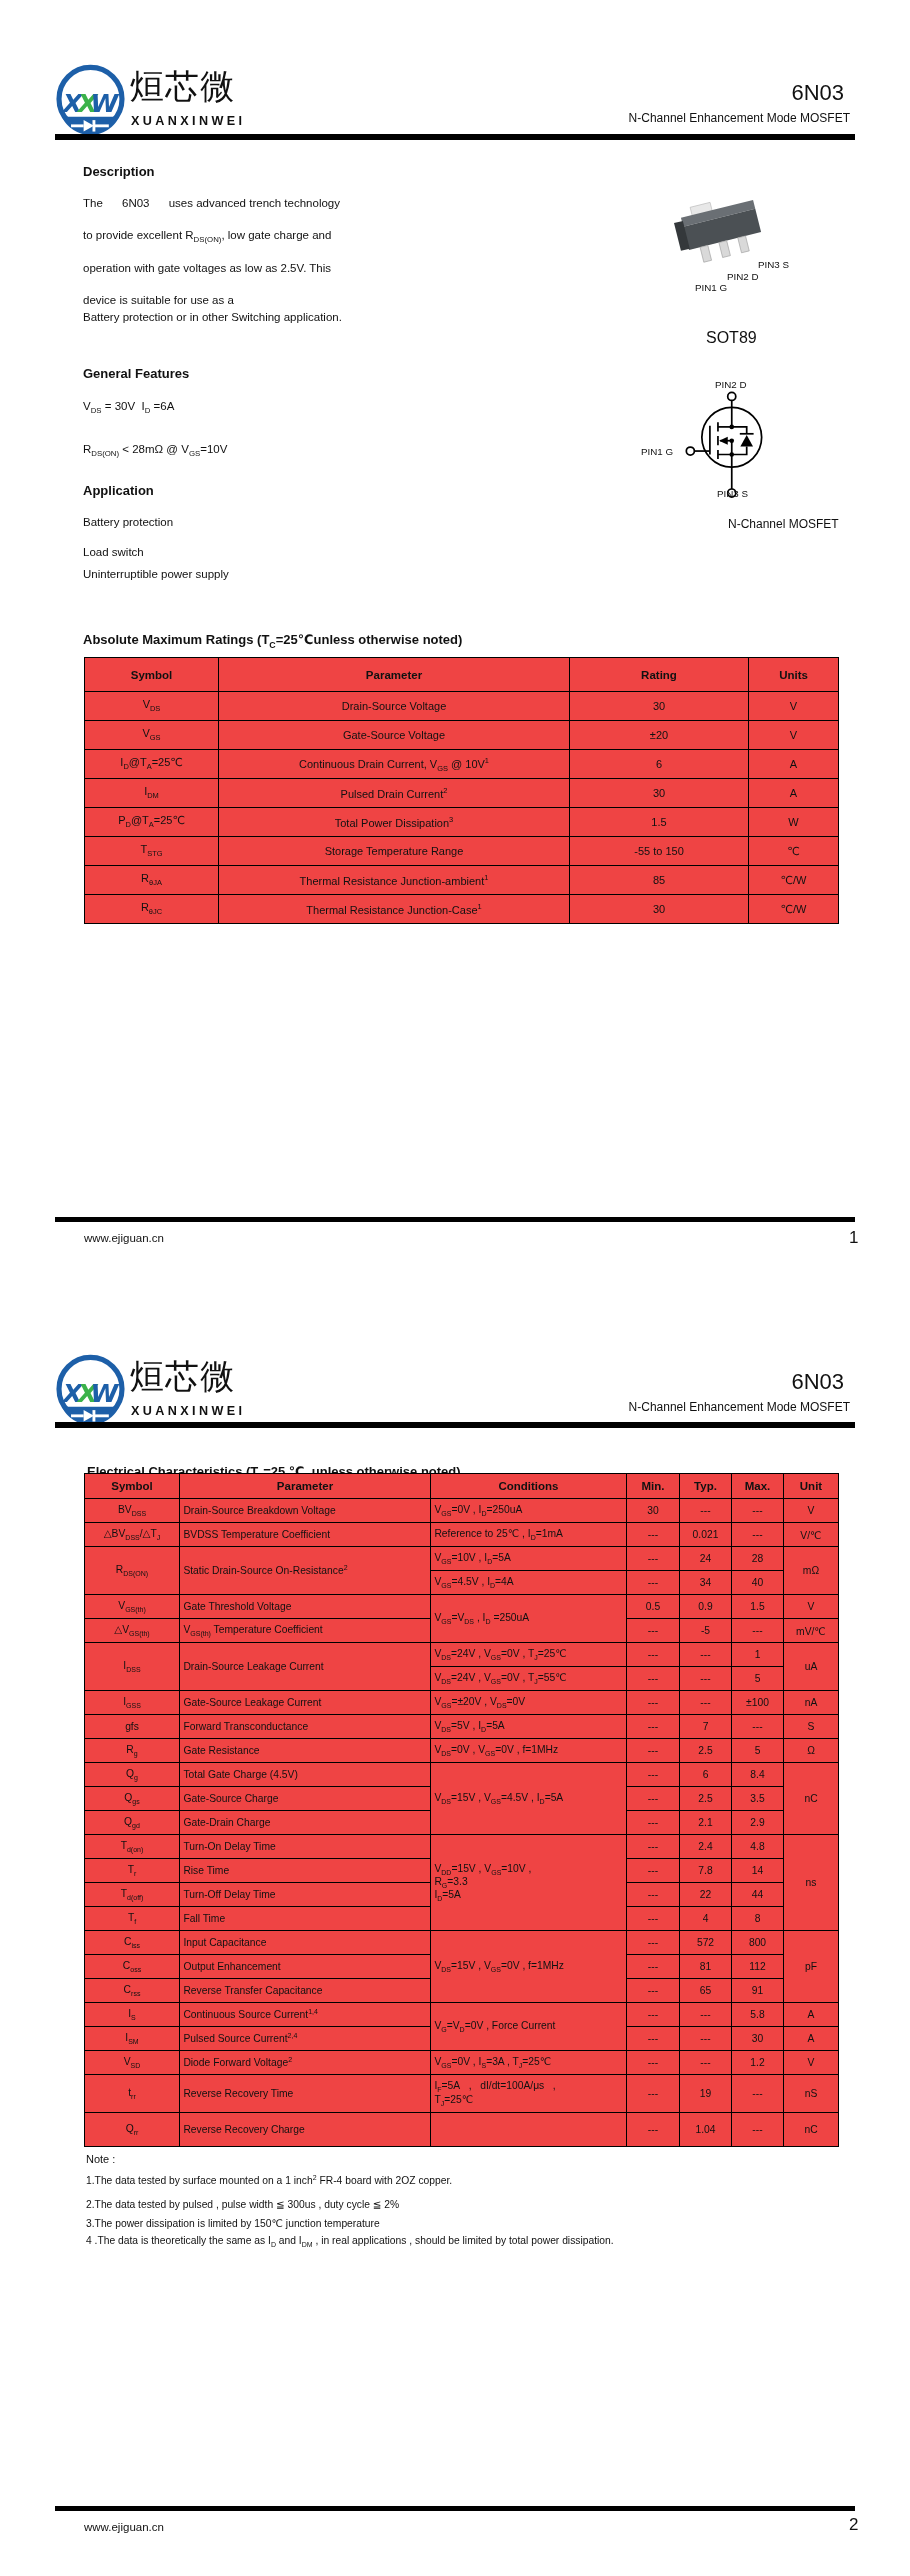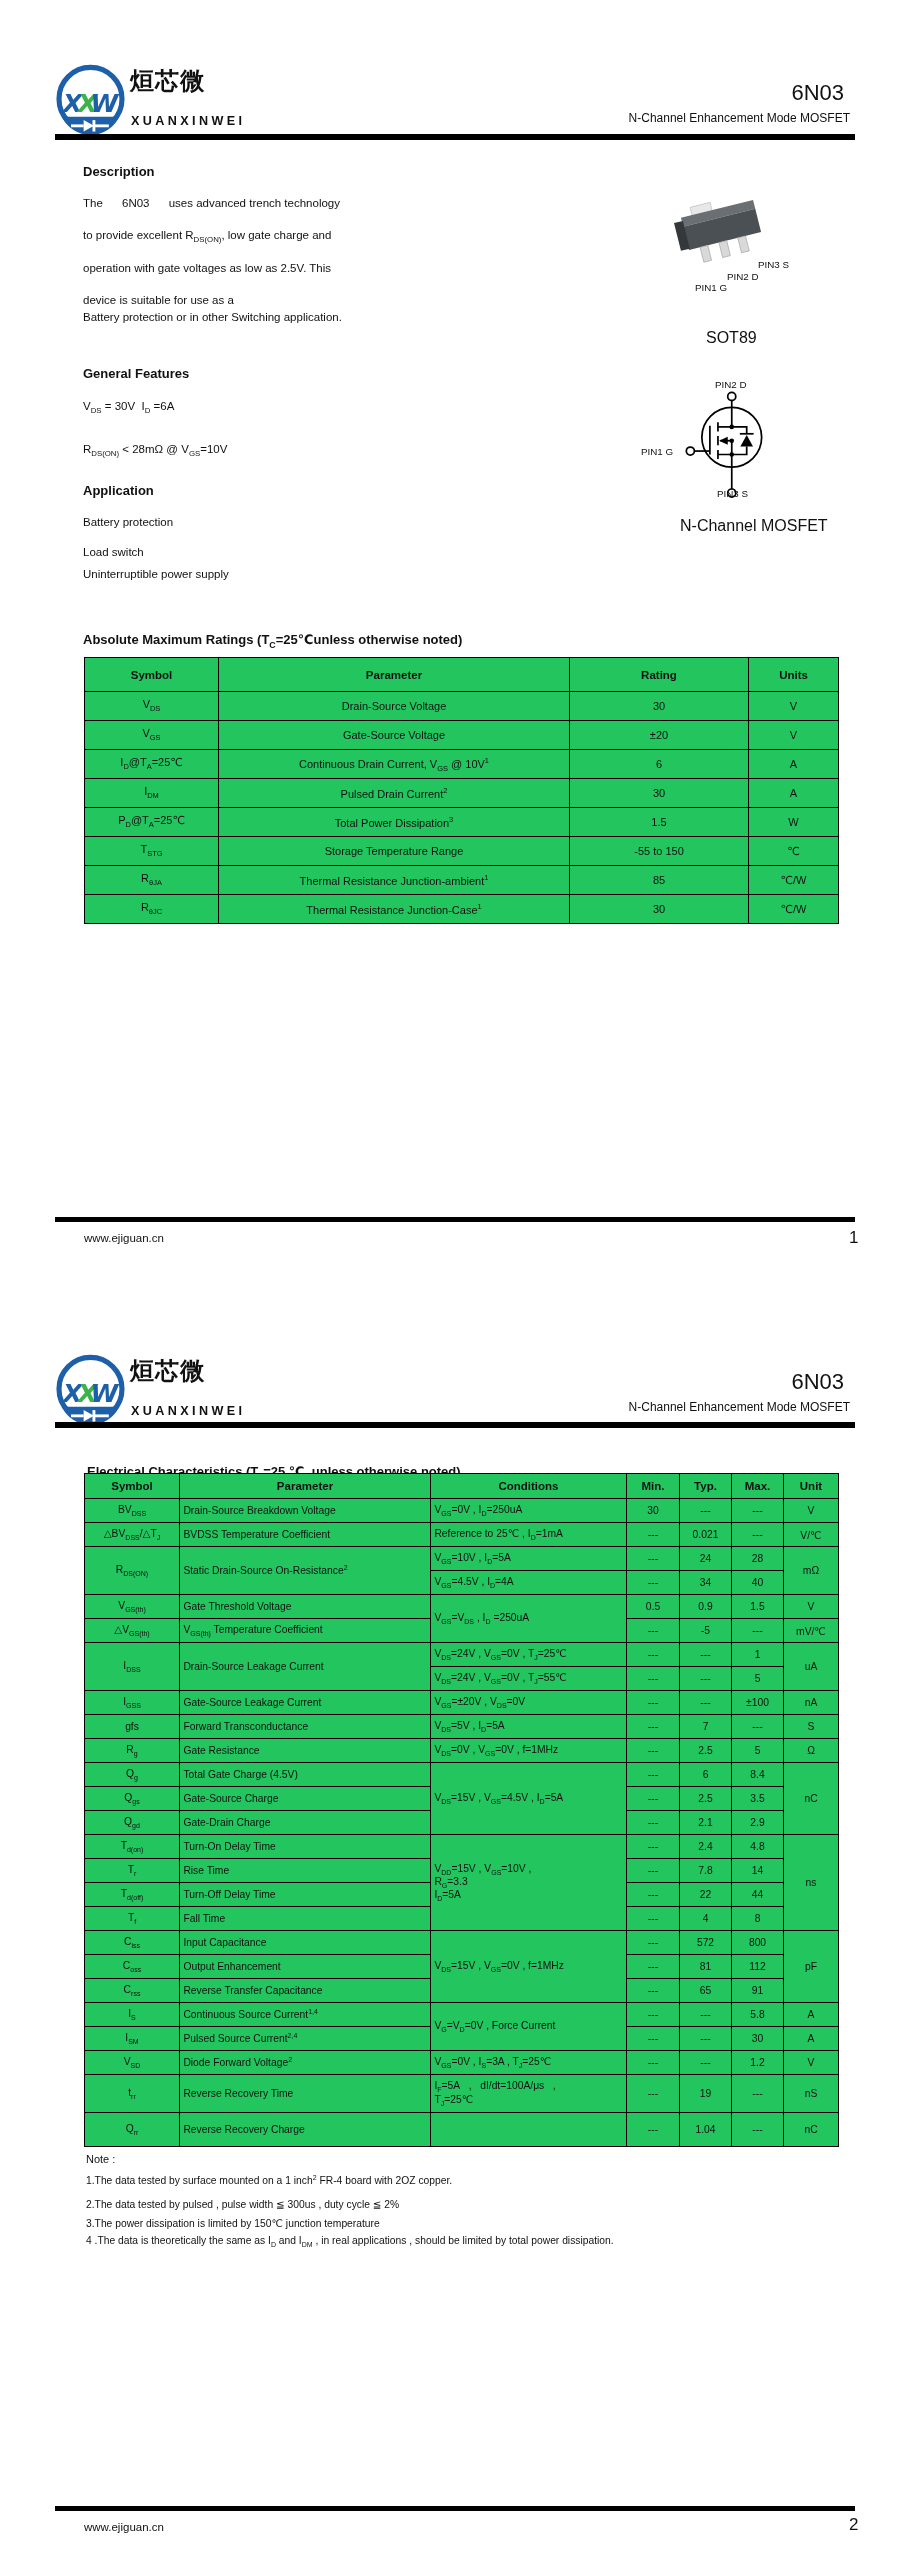--- a/index.html
+++ b/index.html
@@ -6,31 +6,31 @@
   body{width:910px;font-family:"Liberation Sans","DejaVu Sans",sans-serif;color:#111;}
   .page{position:relative;width:910px;height:1288px;background:#fff;overflow:hidden;}
   .abs{position:absolute;}
   sub{font-size:68%;}
   sup{font-size:68%;}
   .rule{background:#000;}
   .heading{font-weight:bold;font-size:13px;}
   .bodytext{font-size:11.5px;white-space:pre-wrap;}
   .part-no{font-size:22px;text-align:right;}
   .subtitle{font-size:12px;text-align:right;}
-  .brand-cn{font-size:24px;font-weight:bold;letter-spacing:1.1px;line-height:1;}
+  .brand-cn{font-size:34px;font-weight:normal;letter-spacing:1.1px;line-height:1;}
   .brand-en{font-size:12.6px;font-weight:600;letter-spacing:3.4px;}
-  table{border-collapse:collapse;table-layout:fixed;border:1.7px solid #000;background:#22c55e;}
+  table{border-collapse:collapse;table-layout:fixed;border:1.7px solid #000;background:#ef4444;}
   th,td{border:1.1px solid #000;overflow:hidden;vertical-align:middle;padding:0 2.3px;}
   th{font-size:11.5px;font-weight:bold;text-align:center;}
   .amr td{font-size:11px;text-align:center;}
   .ec td{font-size:10.3px;text-align:center;}
   .ec td.par,.ec td.cond{text-align:left;padding:0 3.4px;}
   .pkg-label{font-size:9.8px;}
   .pkg-name{font-size:16px;}
-  .sym-caption{font-size:16px;}
+  .sym-caption{font-size:12px;margin-left:48px;}
   .footer-url{font-size:11.5px;text-align:left;}
   .footer-page{font-size:17px;}
   .note-line{font-size:10.3px;}
   .note-head{font-size:11px;}
 </style>
 </head>
 <body>
 
 <div class="page">
 

